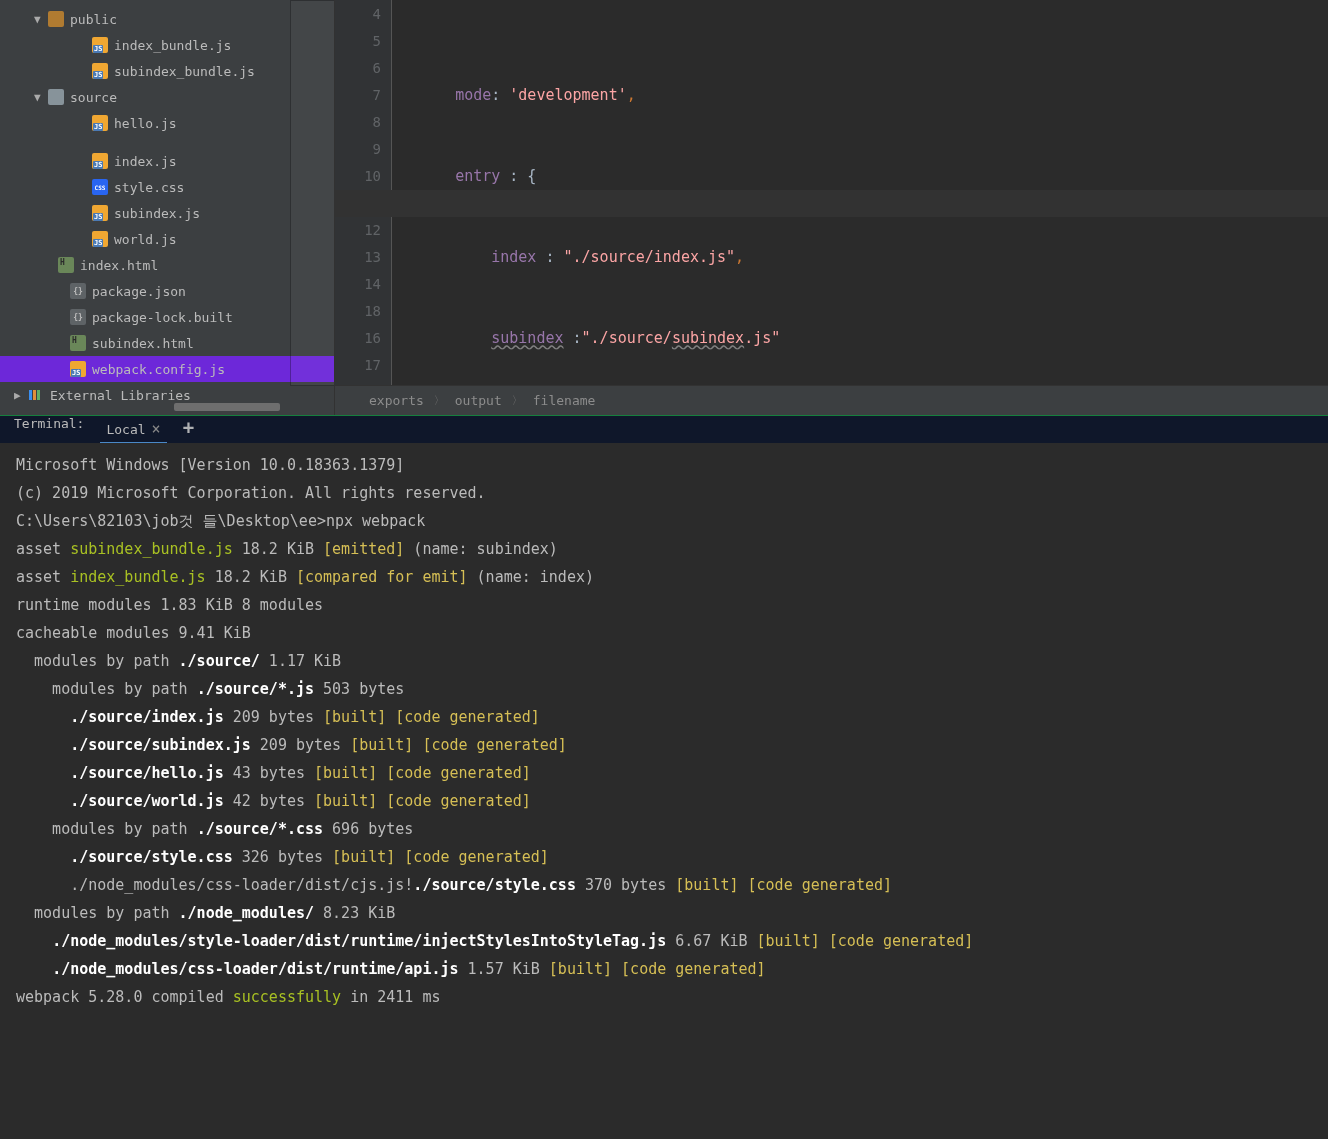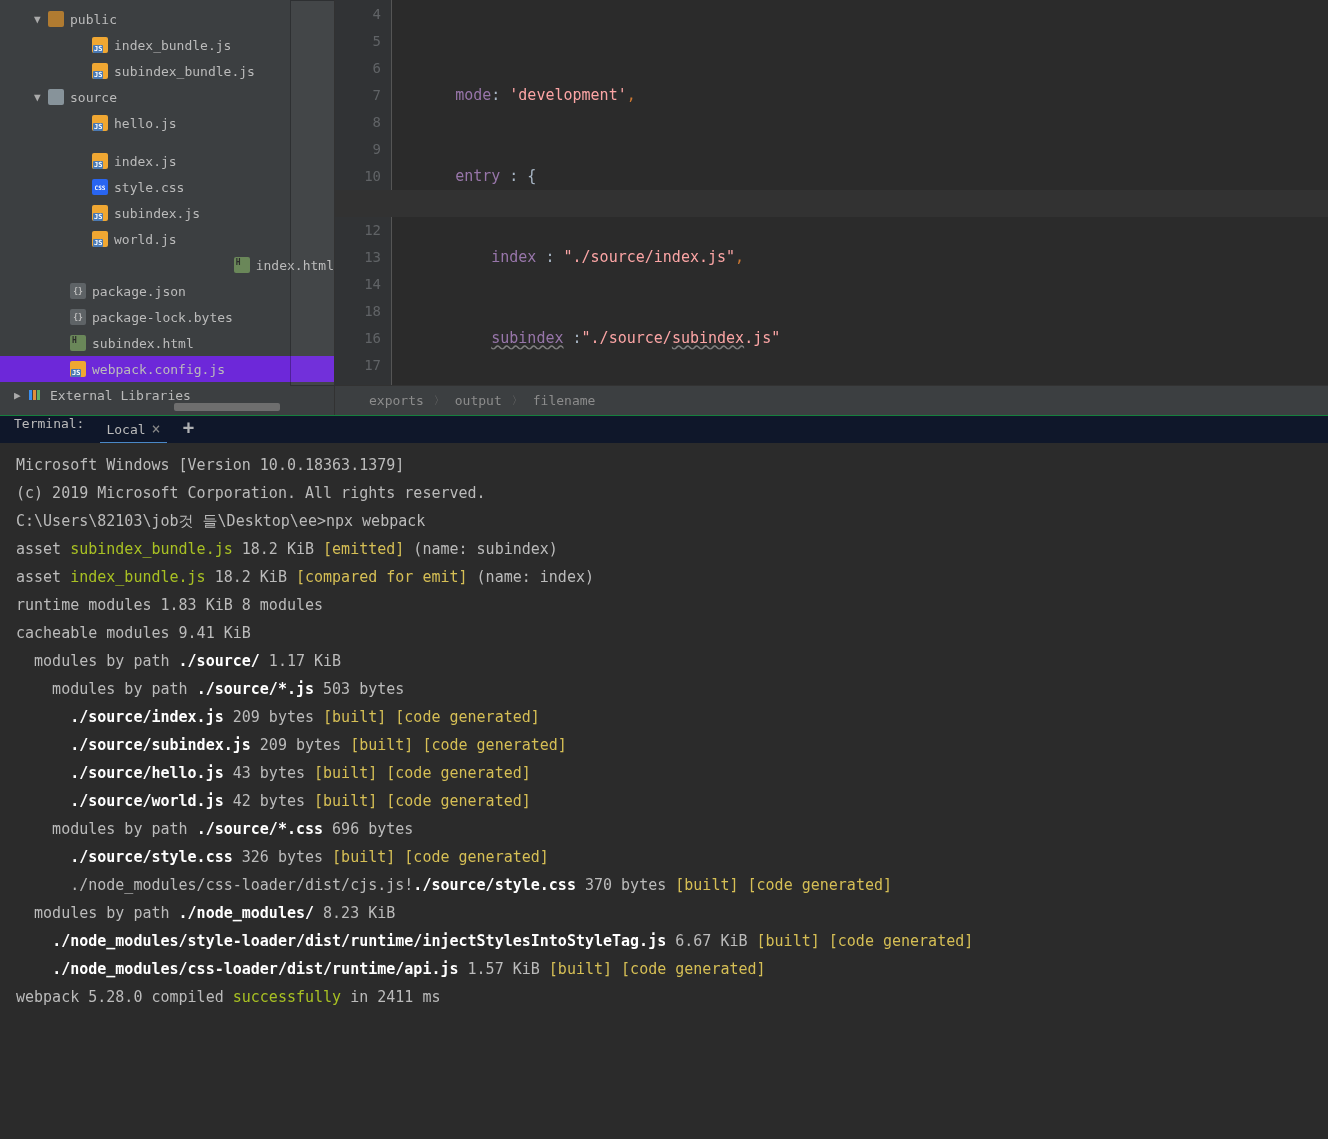--- a/index.html
+++ b/index.html
@@ -199,34 +199,34 @@
         <div class="tree-item" style="padding-left: 78px;">
           <span class="caret"></span>
           <span class="ficon js"></span>
           <span>subindex.js</span>
         </div>
         <div class="tree-item" style="padding-left: 78px;">
           <span class="caret"></span>
           <span class="ficon js"></span>
           <span>world.js</span>
         </div>
-        <div class="tree-item" style="padding-left: 44px; justify-content: flex-end;">
+        <div class="tree-item" style="padding-left: 44px;">
           <span class="caret"></span>
           <span class="ficon html"></span>
           <span>index.html</span>
         </div>
         <div class="tree-item" style="padding-left: 56px;">
           <span class="caret"></span>
           <span class="ficon json"></span>
           <span>package.json</span>
         </div>
         <div class="tree-item" style="padding-left: 56px;">
           <span class="caret"></span>
           <span class="ficon json"></span>
-          <span>package-lock.bytes</span>
+          <span>package-lock.built</span>
         </div>
         <div class="tree-item" style="padding-left: 56px;">
           <span class="caret"></span>
           <span class="ficon html"></span>
           <span>subindex.html</span>
         </div>
         <div class="tree-item selected" style="padding-left: 56px;">
           <span class="caret"></span>
           <span class="ficon js"></span>
           <span>webpack.config.js</span>

